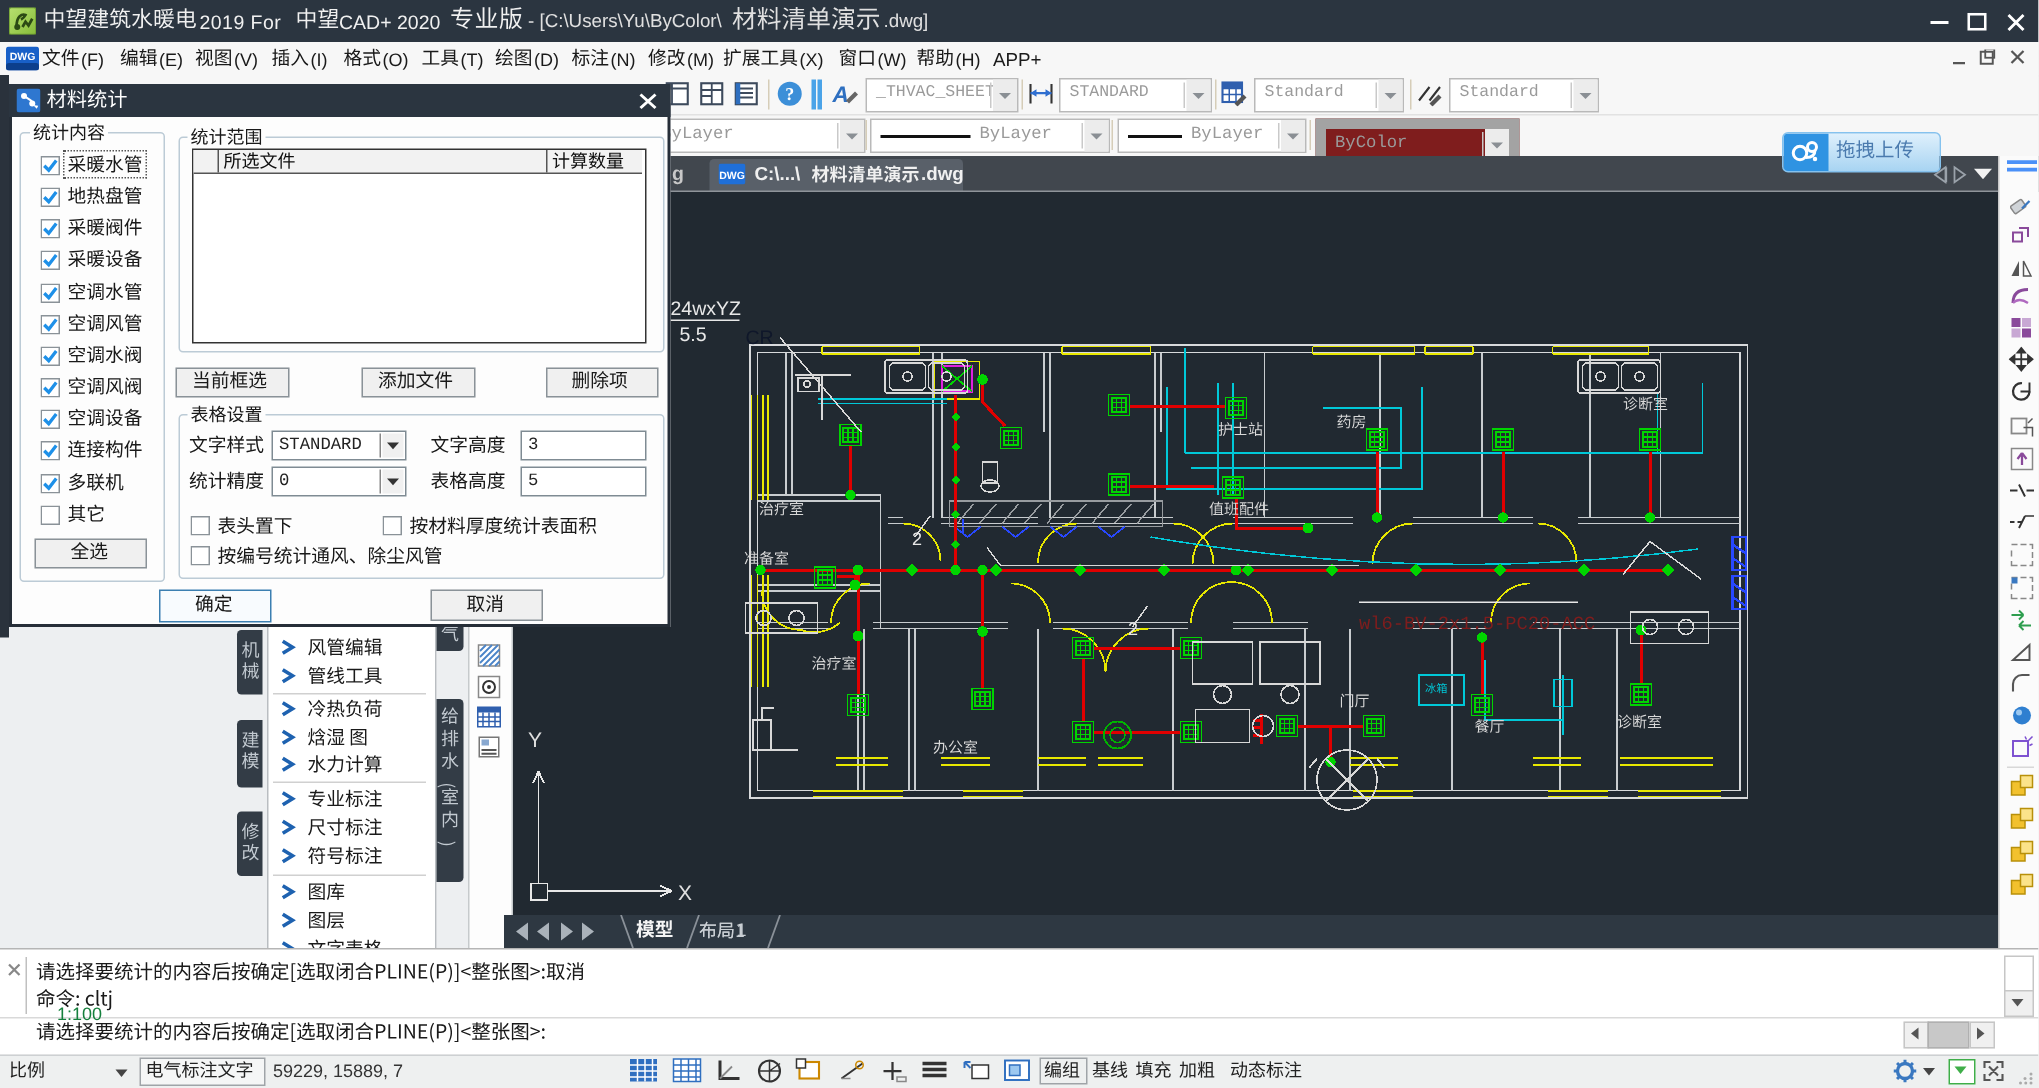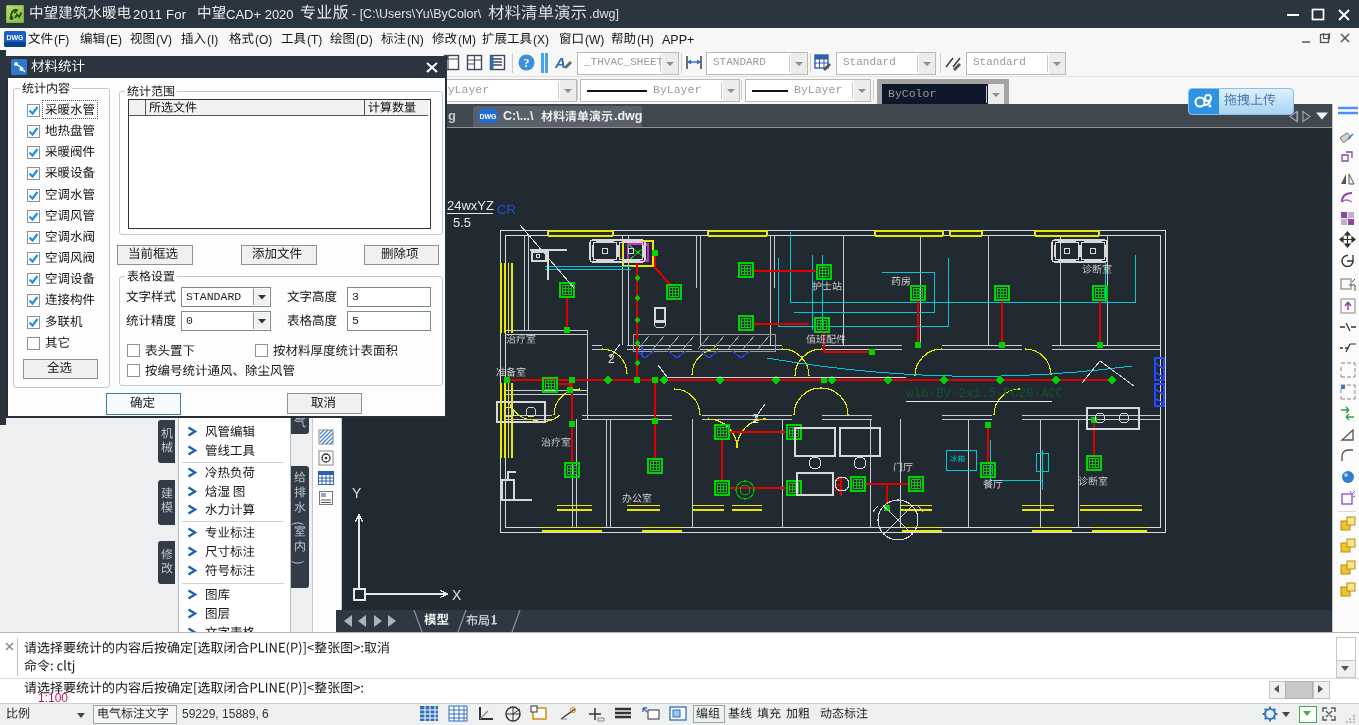--- a/index.html
+++ b/index.html
@@ -217,21 +217,21 @@
         <use href="#gr4e2d" x="0"></use>
         <use href="#gr671b" x="1000"></use>
         <use href="#gr5efa" x="2000"></use>
         <use href="#gr7b51" x="3000"></use>
         <use href="#gr6c34" x="4000"></use>
         <use href="#gr6696" x="5000"></use>
         <use href="#gr7535" x="6000"></use>
       </g>
     </svg>
   </div>
-<div style="position:absolute;left:133px;top:7px;font:normal 13px 'Liberation Sans';color:#f0f0f0;letter-spacing:0.3px;white-space:pre">2011 For</div>
+<div style="position:absolute;left:133px;top:7px;font:normal 13px 'Liberation Sans';color:#f0f0f0;letter-spacing:0.3px;white-space:pre">2019 For</div>
 <div style="position:absolute;left:197px;top:5px;">
     <svg width="30" height="19" style="display:block">
       <g transform="translate(0 12.8) scale(0.0146)" fill="#f0f0f0">
         <use href="#gr4e2d" x="0"></use>
         <use href="#gr671b" x="1000"></use>
       </g>
     </svg>
   </div>
 <div style="position:absolute;left:226px;top:7px;font:normal 13px 'Liberation Sans';color:#f0f0f0;letter-spacing:normal;white-space:pre">CAD+ 2020</div>
 <div style="position:absolute;left:300px;top:4px;">
@@ -513,21 +513,21 @@
     <div style="position:absolute;left:6px;top:10px;width:36px;height:1.5px;background:#111"></div>
     <div style="position:absolute;left:48px;top:3px;font:11.5px 'Liberation Mono';color:#9a9a9a;white-space:pre">ByLayer</div>
     <div style="position:absolute;right:17px;top:2px;bottom:2px;width:1px;background:#c9c9c9"></div>
     <div style="position:absolute;right:0;top:0;bottom:0;width:16px;background:#ececec">
       <svg width="16" height="21">
         <path d="M4 9 L8 13 L12 9 Z" fill="#8a8f94"></path>
       </svg>
     </div>
   </div>
 <div style="position:absolute;left:873px;top:80px;width:1px;height:20px;background:#d6cdb8"></div>
-<div style="position:absolute;left:877px;top:79px;width:122px;height:21px;background:#0f172a;border:5px solid #a3a3a3">
+<div style="position:absolute;left:877px;top:79px;width:122px;height:21px;background:#7f1d1d;border:7px solid #a3a3a3">
     <div style="position:absolute;left:6px;top:3px;font:11.5px 'Liberation Mono';color:#9a9a9a;white-space:pre">ByColor</div>
     <div style="position:absolute;right:17px;top:2px;bottom:2px;width:1px;background:#c9c9c9"></div>
     <div style="position:absolute;right:0;top:0;bottom:0;width:16px;background:#ececec">
       <svg width="16" height="21">
         <path d="M4 9 L8 13 L12 9 Z" fill="#8a8f94"></path>
       </svg>
     </div>
   </div>
 <div style="position:absolute;left:0px;top:104px;width:1359px;height:24px;background:#41474e"></div>
 <div style="position:absolute;left:448px;top:108px;font:bold 13px 'Liberation Sans';color:#c8c8c8;letter-spacing:normal;white-space:pre">g</div>
@@ -1272,30 +1272,30 @@
     <svg width="16" height="10" style="display:block">
       <g transform="translate(0 6.6) scale(0.0075)" fill="#00c8d8">
         <use href="#gr51b0" x="0"></use>
         <use href="#gr7bb1" x="1000"></use>
       </g>
     </svg>
   </div>
 <div style="position:absolute;left:447px;top:198px;font:normal 13px 'Liberation Sans';color:#e8e8e8;letter-spacing:normal;white-space:pre">24wxYZ</div>
 <div style="position:absolute;left:447px;top:213px;width:46px;height:1.4px;background:#e8e8e8"></div>
 <div style="position:absolute;left:453px;top:215px;font:normal 13px 'Liberation Sans';color:#e8e8e8;letter-spacing:normal;white-space:pre">5.5</div>
-<div style="position:absolute;left:497px;top:202px;font:normal 13px 'Liberation Sans';color:#1d4ed8;letter-spacing:normal;white-space:pre">CR</div>
+<div style="position:absolute;left:497px;top:217px;font:normal 13px 'Liberation Sans';color:#0f172a;letter-spacing:normal;white-space:pre">CR</div>
 <div style="position:absolute;left:352px;top:485px;font:normal 14px 'Liberation Sans';color:#e0e0e0;letter-spacing:normal;white-space:pre">Y</div>
 <div style="position:absolute;left:452px;top:587px;font:normal 14px 'Liberation Sans';color:#e0e0e0;letter-spacing:normal;white-space:pre">X</div>
 <svg style="position:absolute;left:342px;top:128px;pointer-events:none" shape-rendering="crispEdges" width="990" height="482">
     <path d="M178 97 L232 160" stroke="#d8d8d8" stroke-width="1"></path>
     <path d="M268 230 l10 -14 M413 290 l10 -14 M316 237 L325 249 H564 M740 255 l18 -22 L792 258" stroke="#d8d8d8" stroke-width="1" fill="none"></path>
   </svg>
 <div style="position:absolute;left:608px;top:352px;font:normal 12px 'Liberation Sans';color:#e8e8e8;letter-spacing:normal;white-space:pre">2</div>
 <div style="position:absolute;left:752px;top:412px;font:normal 12px 'Liberation Sans';color:#e8e8e8;letter-spacing:normal;white-space:pre">2</div>
-<div style="position:absolute;left:906px;top:387px;font:normal 12.5px 'Liberation Mono';color:#14532d;letter-spacing:normal;white-space:pre">wl6-BV-2x1.5-PC20-ACC</div>
+<div style="position:absolute;left:906px;top:409px;font:normal 12.5px 'Liberation Mono';color:#7f1d1d;letter-spacing:normal;white-space:pre">wl6-BV-2x1.5-PC20-ACC</div>
 <div style="position:absolute;left:906px;top:401px;width:146px;height:1.2px;background:#e8e8e8"></div>
 <div style="position:absolute;left:336px;top:610px;width:996px;height:22px;background:#2e3842"></div>
 <div style="position:absolute;left:340px;top:613px;">
     <svg width="70" height="16" fill="#aab2ba">
       <path d="M2 2 V14 M4 8 L12 2 V14 Z"></path>
       <path d="M18 8 L26 2 V14 Z"></path>
       <path d="M34 2 L42 8 L34 14 Z"></path>
       <path d="M48 2 L56 8 L48 14 Z M58 2 V14"></path>
     </svg>
   </div>
@@ -1590,40 +1590,40 @@
   </div>
 <div style="position:absolute;left:0px;top:703px;width:1359px;height:22px;background:#eef0f0;border-top:1px solid #cdd0d2"></div>
 <div style="position:absolute;left:6px;top:707px;">
     <svg width="25" height="16" style="display:block">
       <g transform="translate(0 10.6) scale(0.012)" fill="#222">
         <use href="#gr6bd4" x="0"></use>
         <use href="#gr4f8b" x="1000"></use>
       </g>
     </svg>
   </div>
-<div style="position:absolute;left:38px;top:691px;font:normal 12px 'Liberation Sans';color:#be185d;letter-spacing:normal;white-space:pre">1:100</div>
+<div style="position:absolute;left:38px;top:669px;font:normal 12px 'Liberation Sans';color:#15803d;letter-spacing:normal;white-space:pre">1:100</div>
 <div style="position:absolute;left:76px;top:712px;">
     <svg width="10" height="8">
       <path d="M1 1 L5 6 L9 1 Z" fill="#444"></path>
     </svg>
   </div>
 <div style="position:absolute;left:93px;top:705px;width:82px;height:17px;background:#f5f6f6;border:1px solid #9fa4a8"></div>
 <div style="position:absolute;left:97px;top:707px;">
     <svg width="73" height="16" style="display:block">
       <g transform="translate(0 10.6) scale(0.012)" fill="#222">
         <use href="#gr7535" x="0"></use>
         <use href="#gr6c14" x="1000"></use>
         <use href="#gr6807" x="2000"></use>
         <use href="#gr6ce8" x="3000"></use>
         <use href="#gr6587" x="4000"></use>
         <use href="#gr5b57" x="5000"></use>
       </g>
     </svg>
   </div>
-<div style="position:absolute;left:182px;top:707px;font:normal 12px 'Liberation Sans';color:#333;letter-spacing:normal;white-space:pre">59229, 15889, 6</div>
+<div style="position:absolute;left:182px;top:707px;font:normal 12px 'Liberation Sans';color:#333;letter-spacing:normal;white-space:pre">59229, 15889, 7</div>
 <div style="position:absolute;left:418px;top:705px;">
     <svg width="22" height="18">
       <rect x="2" y="1" width="18" height="15" fill="#2f6fc0"></rect>
       <path d="M2 5 H20 M2 9 H20 M2 13 H20 M7 1 V16 M12 1 V16 M17 1 V16" stroke="#fff" stroke-width="1"></path>
     </svg>
   </div>
 <div style="position:absolute;left:447px;top:705px;">
     <svg width="22" height="18">
       <rect x="2" y="1" width="18" height="15" fill="#fff" stroke="#2f6fc0"></rect>
       <path d="M2 5 H20 M2 9 H20 M2 13 H20 M7 1 V16 M12 1 V16 M17 1 V16" stroke="#2f6fc0" stroke-width="1"></path>

